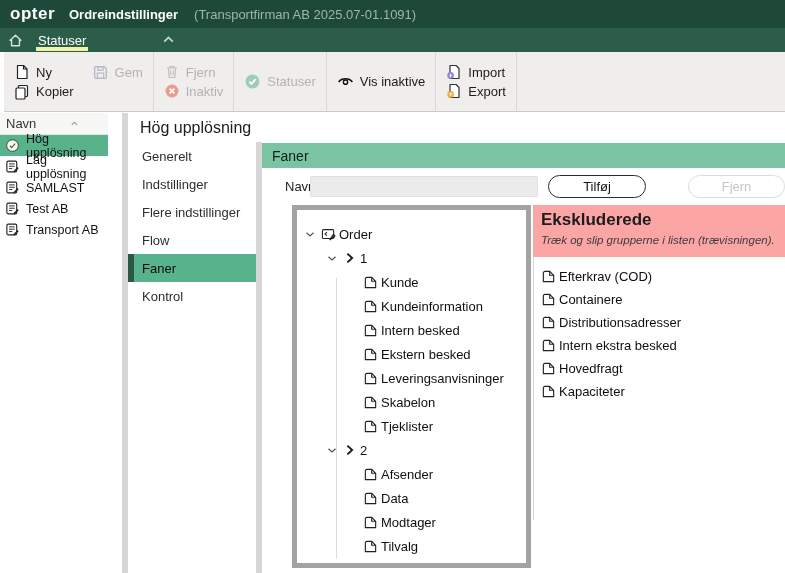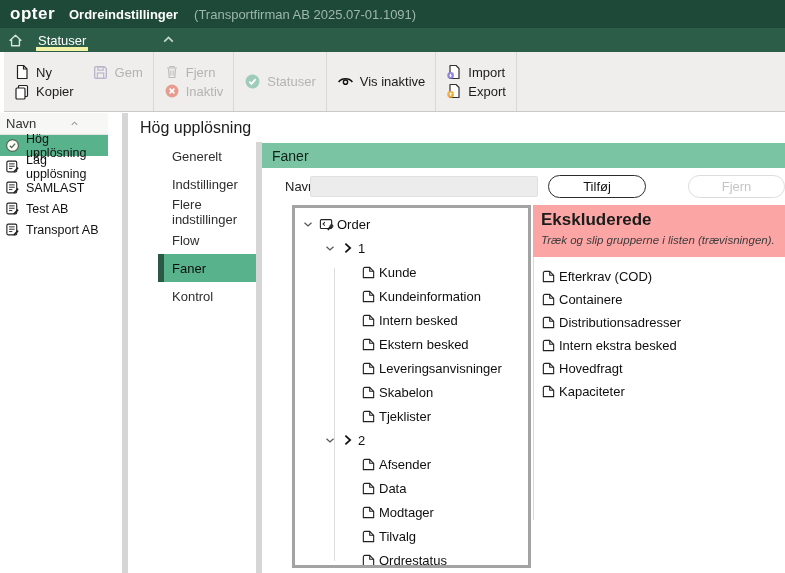--- a/index.html
+++ b/index.html
@@ -45,41 +45,41 @@
   .sb-item.selected { background:#58b28c; }
   .splitter1 { position:absolute; left:122px; top:113px; width:6px; height:460px; background:#d6d6d6; }
   .splitter2 { position:absolute; left:256px; top:142px; width:6px; height:431px; background:#d6d6d6; }
 
   
   .page-title { position:absolute; left:128px; top:113px; width:657px; height:29px;
     background:#fff; display:flex; align-items:center; padding-left:12px;
     font-size:16px; color:#1c1c1c; }
   .innernav { position:absolute; left:128px; top:142px; width:128px; }
   .nav-item { height:28px; display:flex; align-items:center; padding-left:14px;
-    font-size:13px; color:#2e2e2e; position:relative;margin-left:30px; }
+    font-size:13px; color:#2e2e2e; position:relative; }
   .nav-item.selected { background:#58b28c; color:#0d0d0d; }
   .nav-item.selected::before { content:""; position:absolute; left:0; top:0; bottom:0;
     width:6px; background:#2a5a46; }
 
   
   .section-bar { position:absolute; left:262px; top:143px; width:523px; height:25px;
     background:#7bc4a3; display:flex; align-items:center; padding-left:10px;
     font-size:14px; color:#0e2019; }
   .form-row { position:absolute; left:262px; top:175px; width:523px; height:24px; }
   .lbl-navn { position:absolute; left:23px; top:4px; font-size:13px; color:#222; }
   .navn-input { position:absolute; left:48px; top:1px; width:228px; height:21px;
     background:#ececec; border:1px solid #e0e0e0; border-radius:2px; font-family:inherit; }
   .btn-pill { position:absolute; top:0; height:23px; border-radius:12px; background:#fff;
     font-size:13px; font-family:inherit; }
   .btn-add { left:286px; width:98px; border:1.5px solid #2b2b2b; color:#111; }
   .btn-remove { left:426px; width:97px; border:1.5px solid #dcdcdc; color:#c4c4c4; }
 
   
   .treebox { position:absolute; left:292px; top:205px; width:239px; height:363px;
-    border:3px solid #a3a3a3; background:#fff; padding-top:4px; }
+    border:5px solid #a3a3a3; background:#fff; padding-top:12px; }
   .guide { position:absolute; left:39px; top:56px; bottom:4px; width:1px; background:#dcdcdc; }
   .treebox { overflow:hidden; }
   .treebox-inner { position:relative; width:100%; height:100%; }
   .t-row { height:24px; display:flex; align-items:center; gap:3px; font-size:13px; color:#0f0f0f; position:relative; }
   .t-root { padding-left:5px; }
   .t-group { padding-left:27px; }
   .t-leaf { padding-left:66px; }
   .chev { display:flex; width:16px; justify-content:center; }
 
   

